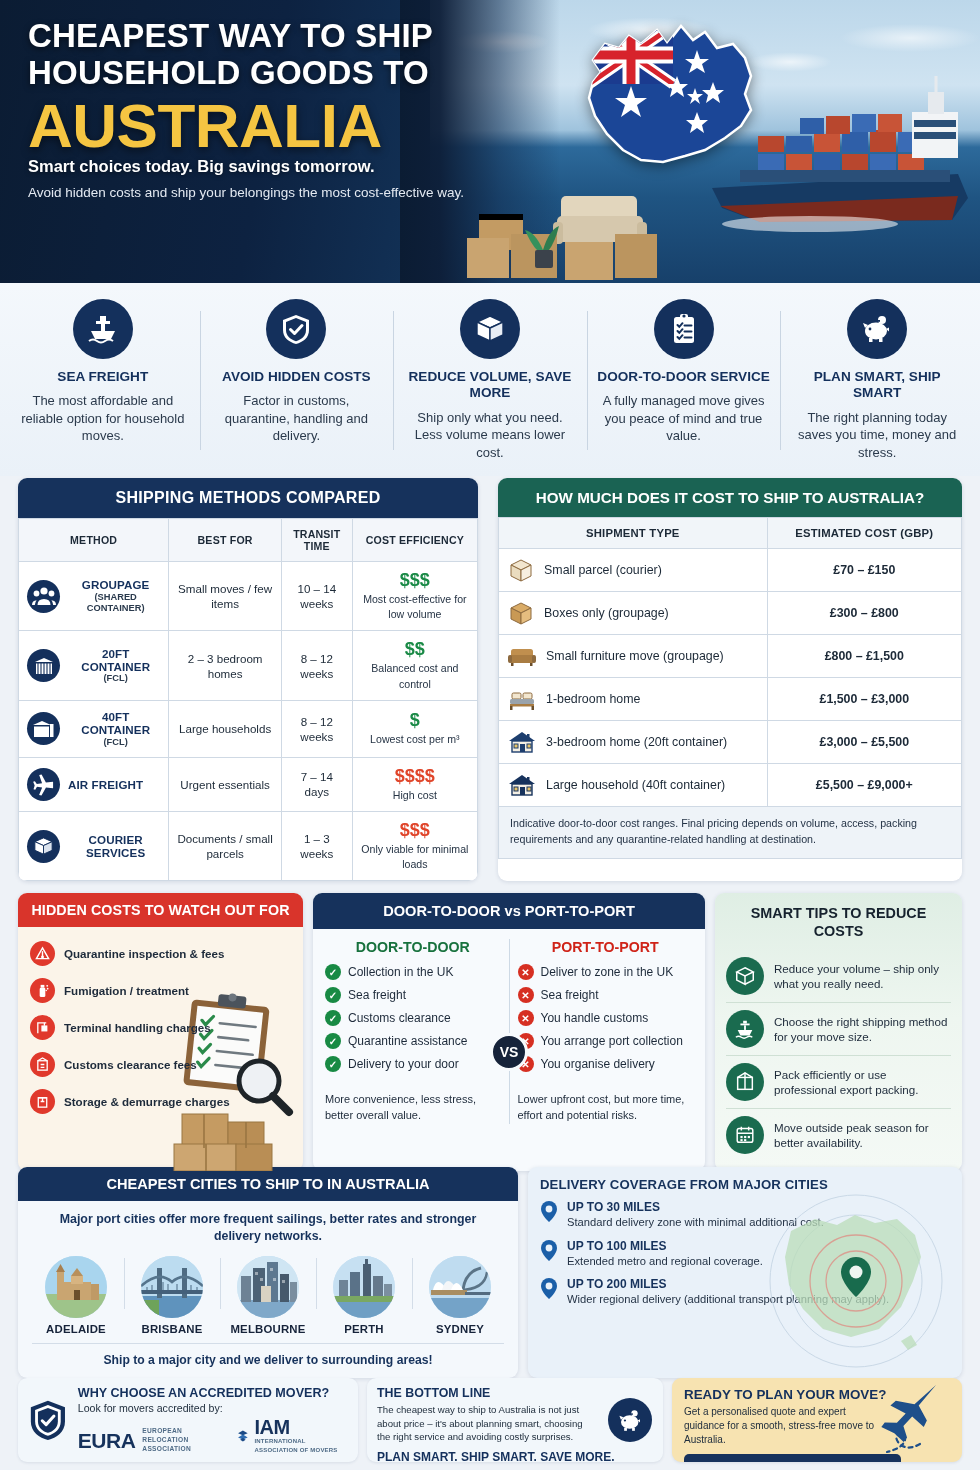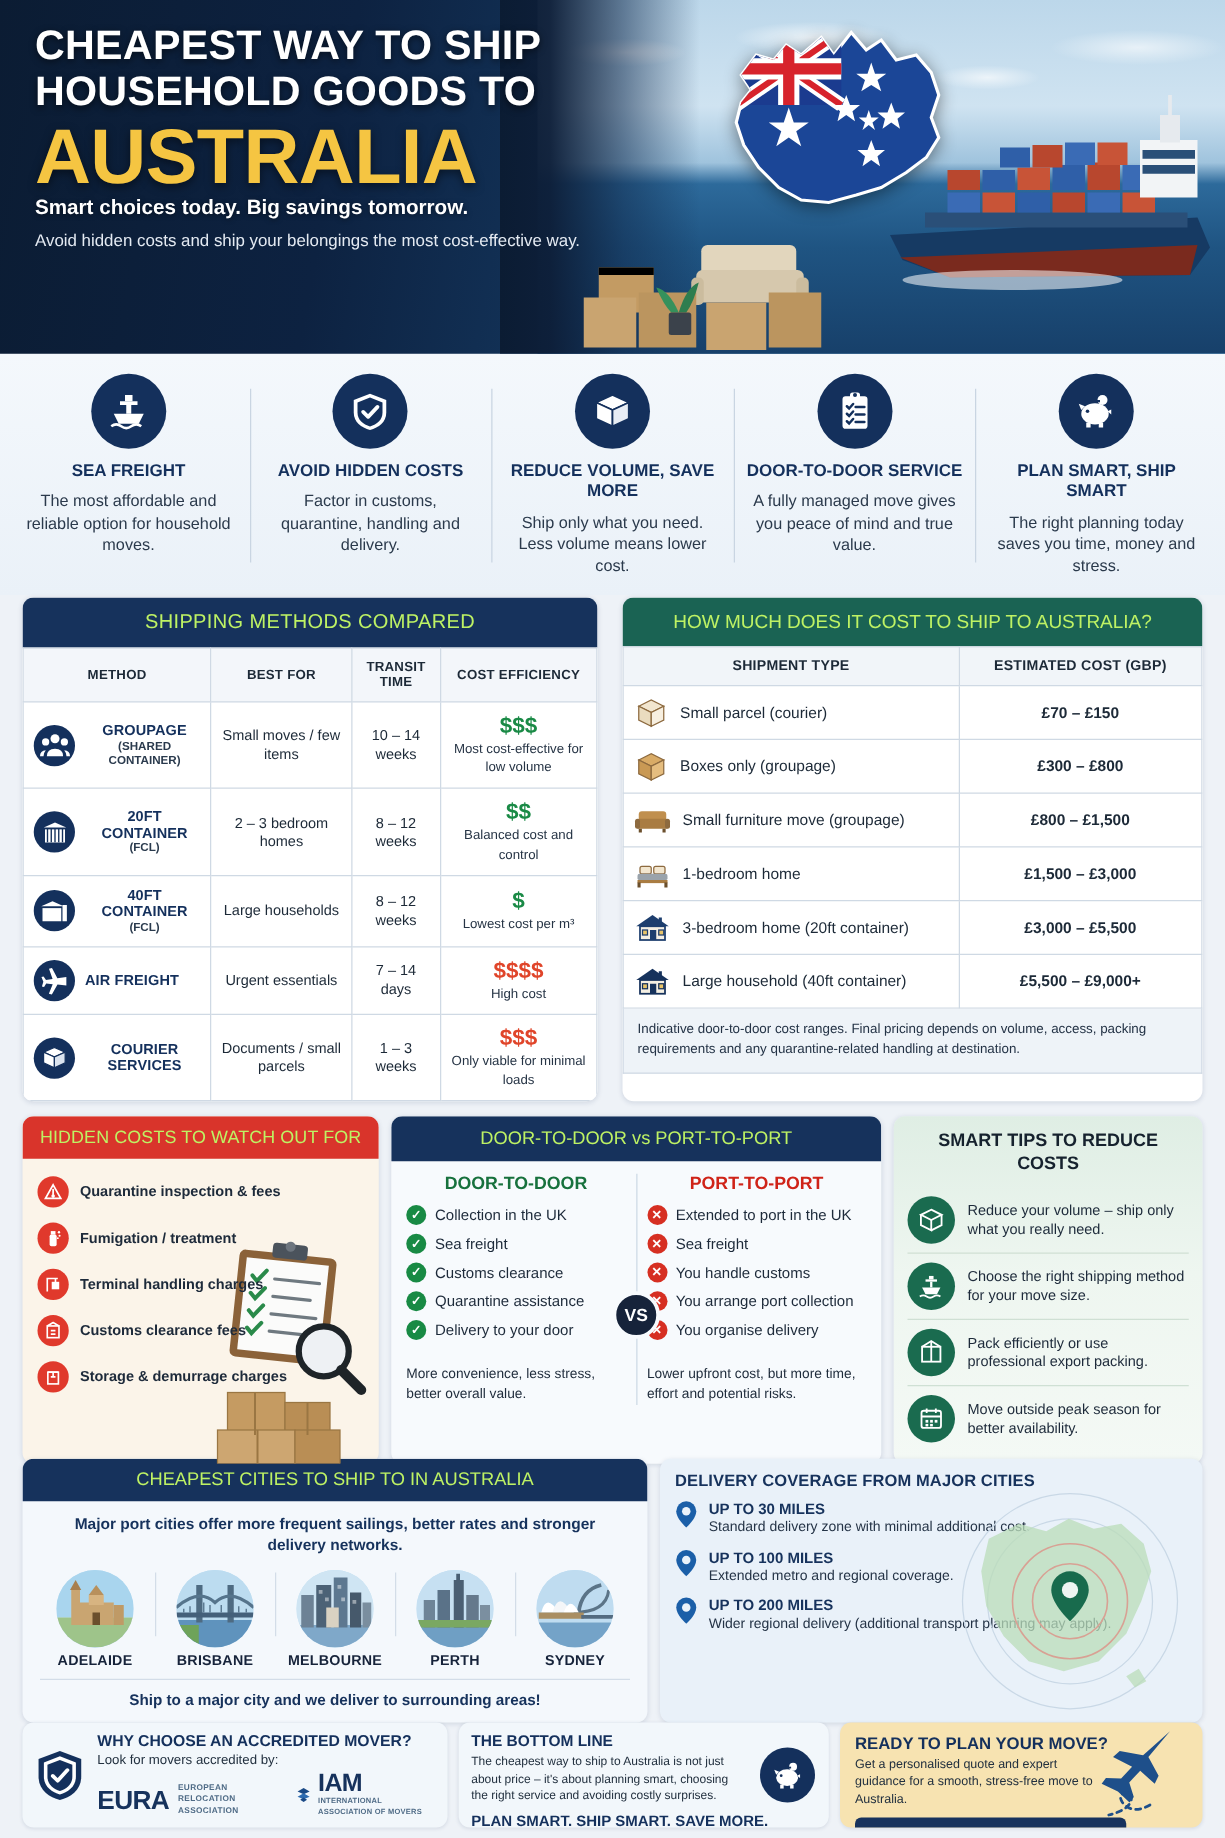--- a/index.html
+++ b/index.html
@@ -72,21 +72,21 @@
     width: 60px; height: 60px; border-radius: 50%;
     background: #14305c; margin: 2px auto 10px;
     display:flex; align-items:center; justify-content:center;
   }
   .b-title { font-size: 13.6px; font-weight: bold; color:#14305c; line-height:1.2; margin-bottom:7px; }
   .b-desc { font-size: 13px; color:#2b3a4c; line-height:1.35; }
 
   
   .card { border-radius: 9px; overflow:hidden; background:#fff;
           box-shadow: 0 1px 4px rgba(20,48,92,.13); }
-  .card-hd { color:#bef264; font-weight:normal; text-align:center; }
+  .card-hd { color:#ffffff; font-weight:bold; text-align:center; }
 
   .row-1 { position:absolute; left:0; top:478px; width:980px; display:flex; gap:0; padding: 0 18px; }
   .methods { width: 470px; }
   .costs { width: 474px; margin-left: 20px; }
 
   .methods .card-hd { background:#16325c; font-size:16px; padding: 11px 0 11px; letter-spacing:.3px; }
   .costs  .card-hd { background:#1a6353; font-size:15.2px; padding: 10px 0; line-height:1.28; }
 
   table { width:100%; border-collapse: collapse; }
   .methods th {
@@ -768,21 +768,21 @@
         <div class="d2d-li">
             <span class="badge g">✓</span>
             <span class="tx">Delivery to your door</span>
           </div>
         <div class="d2d-foot">More convenience, less stress, better overall value.</div>
       </div>
       <div class="d2d-col">
         <div class="d2d-h red">PORT-TO-PORT</div>
         <div class="d2d-li">
             <span class="badge r">✕</span>
-            <span class="tx">Extended to port in the UK</span>
+            <span class="tx">Deliver to zone in the UK</span>
           </div>
         <div class="d2d-li">
             <span class="badge r">✕</span>
             <span class="tx">Sea freight</span>
           </div>
         <div class="d2d-li">
             <span class="badge r">✕</span>
             <span class="tx">You handle customs</span>
           </div>
         <div class="d2d-li">

